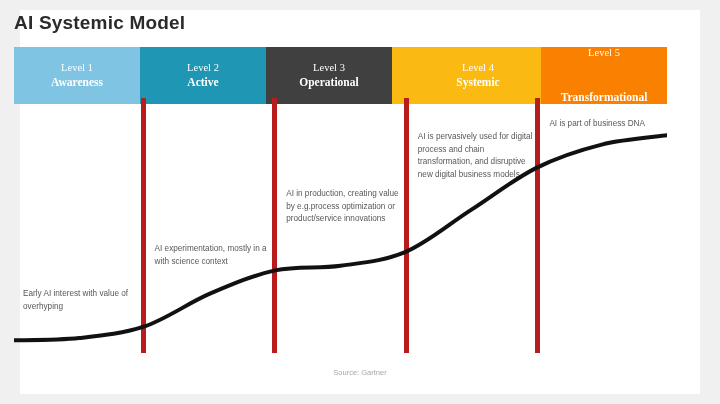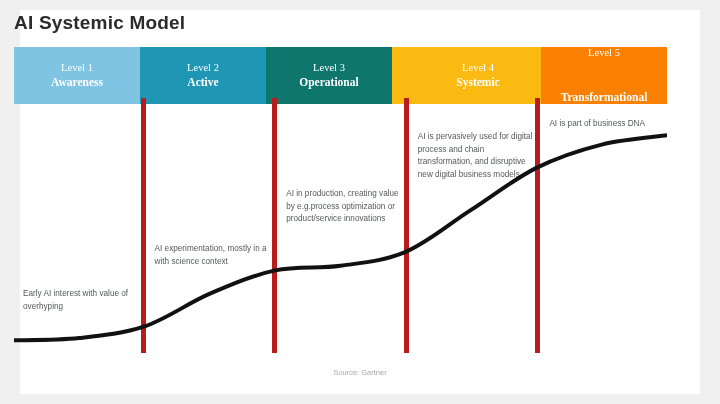--- a/index.html
+++ b/index.html
@@ -73,21 +73,21 @@
 
   <div class="band">
     <div class="band-seg" style="background: rgb(127, 196, 226);">
       <span class="seg-level" style="color: rgb(255, 255, 255);">Level 1</span>
       <span class="seg-name" style="color: rgb(255, 255, 255);">Awareness</span>
     </div>
     <div class="band-seg" style="background: rgb(30, 150, 180);">
       <span class="seg-level" style="color: rgb(255, 255, 255); text-align: right;">Level 2</span>
       <span class="seg-name" style="color: rgb(255, 255, 255);">Active</span>
     </div>
-    <div class="band-seg" style="background: #0f766e;">
+    <div class="band-seg" style="background: #404040;">
       <span class="seg-level" style="color: rgb(255, 255, 255);">Level 3</span>
       <span class="seg-name" style="color: rgb(255, 255, 255);">Operational</span>
     </div>
     <div class="band-seg" style="background: rgb(251, 186, 18); padding-left: 23px;">
       <span class="seg-level" style="color: rgb(255, 255, 255);">Level 4</span>
       <span class="seg-name" style="color: rgb(255, 255, 255);">Systemic</span>
     </div>
     <div class="band-seg" style="background: rgb(249, 128, 0); justify-content: space-between;">
       <span class="seg-level" style="color: rgb(255, 255, 255);">Level 5</span>
       <span class="seg-name" style="color: rgb(255, 255, 255);">Transformational</span>

